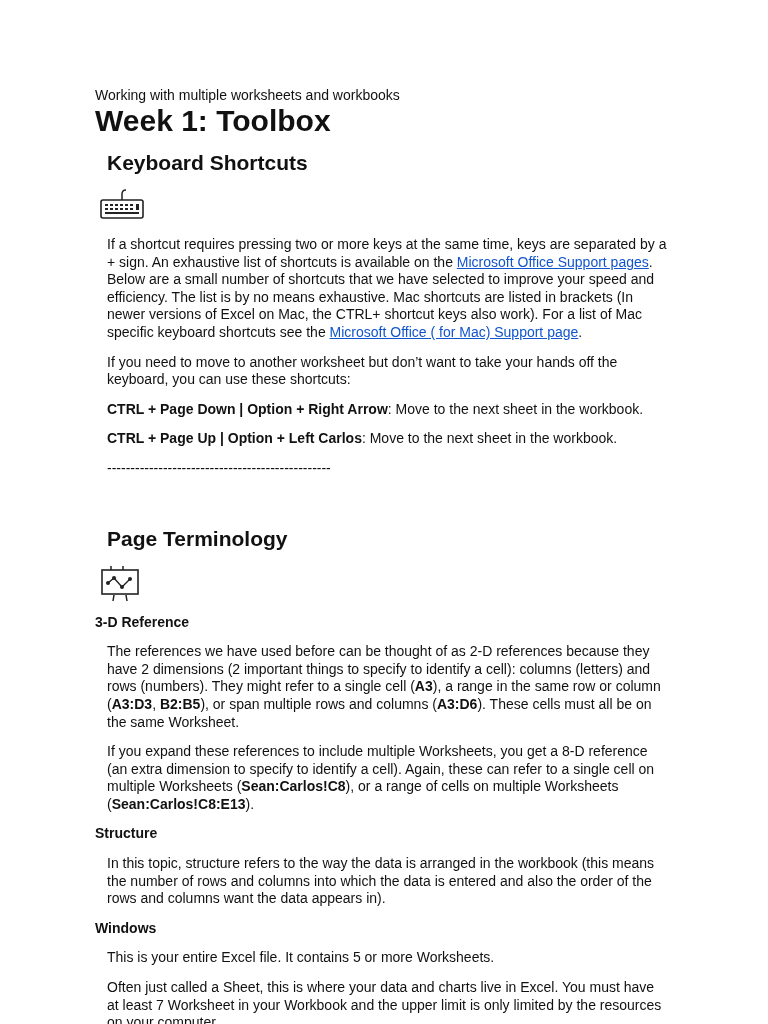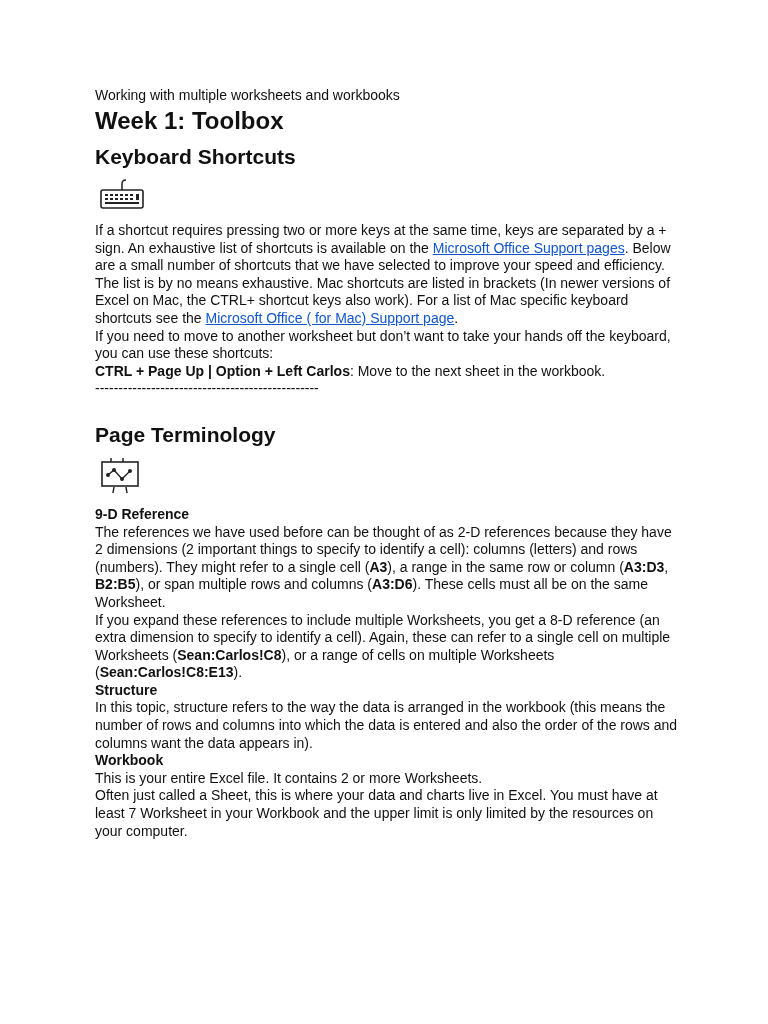--- a/index.html
+++ b/index.html
@@ -1,23 +1,23 @@
 <!DOCTYPE html>
 <html><head>
 <meta charset="utf-8">
 <style>
   html, body { margin: 0; padding: 0; background: #ffffff; }
   body { width: 768px; height: 1024px; position: relative; overflow: hidden;
          font-family: "Liberation Sans", sans-serif; color: #111; }
   .page { position: absolute; left: 95px; top: 86px; width: 585px; }
   .subtitle { font-size: 14px; line-height: 18px; margin: 0; }
-  .title { font-size: 24px; font-weight: bold; line-height: 34px; margin: 0 0 6px 0; }
-  .h2 { font-size: 21px; font-weight: bold; line-height: 26px; margin: 0; }
+  .title { font-size: 30px; font-weight: bold; line-height: 34px; margin: 0 0 6px 0; }
+  .h2 { font-size: 21px; font-weight: bold; line-height: 26px; margin: 12px; }
   .icon { display: block; margin: 8px 0 8px 4px; }
-  p, .line { font-size: 14px; line-height: 17.6px; margin: 0; }
+  p, .line { font-size: 14px; line-height: 17.6px; margin: 12px; }
   a { color: #1155cc; text-decoration: underline; }
   b { font-weight: bold; }
   .dashes { letter-spacing: 0; }
   .gap { height: 24px; }
   .term-h { font-size: 14px; font-weight: bold; line-height: 17.6px; margin: 0; }
 </style>
 </head>
 <body>
 
 <div class="page">
@@ -43,44 +43,45 @@
           <rect x="26" y="20" width="3" height="2"></rect>
           <rect x="31" y="20" width="3" height="2"></rect>
         <rect x="37" y="16" width="3" height="6"></rect>
         <rect x="6" y="24" width="34" height="2"></rect>
       </g>
     </svg>
   </span>
 
   <p><span>If a shortcut requires pressing two or more keys at the same time, keys are separated by a + sign. An exhaustive list of shortcuts is available on the </span><a>Microsoft Office Support pages</a><span>. Below are a small number of shortcuts that we have selected to improve your speed and efficiency. The list is by no means exhaustive. Mac shortcuts are listed in brackets (In newer versions of Excel on Mac, the CTRL+ shortcut keys also work). For a list of Mac specific keyboard shortcuts see the </span><a>Microsoft Office ( for Mac) Support page</a><span>.</span></p>
   <p>If you need to move to another worksheet but don’t want to take your hands off the keyboard, you can use these shortcuts:</p>
+  <p><b>CTRL + Page Down | Option + Right Arrow</b><span>: Move to the next sheet in the workbook.</span></p>
   <p><b>CTRL + Page Up |  Option + Left Carlos</b><span>: Move to the next sheet in the workbook.</span></p>
   <p class="dashes">------------------------------------------------</p>
 
   <div class="gap"></div>
   <div class="h2">Page Terminology</div>
   <span class="icon">
     <svg width="42" height="38" viewBox="0 0 42 38">
       <line x1="12" y1="2" x2="12" y2="6" stroke="#222" stroke-width="1.5"></line>
       <line x1="24" y1="2" x2="24" y2="6" stroke="#222" stroke-width="1.5"></line>
       <rect x="3" y="6" width="36" height="24" fill="none" stroke="#222" stroke-width="1.6"></rect>
       <polyline points="9,19 15,14 23,23 31,15" fill="none" stroke="#222" stroke-width="1.4"></polyline>
       <circle cx="9" cy="19" r="2" fill="#222"></circle>
         <circle cx="15" cy="14" r="2" fill="#222"></circle>
         <circle cx="23" cy="23" r="2" fill="#222"></circle>
         <circle cx="31" cy="15" r="2" fill="#222"></circle>
       <line x1="15" y1="31" x2="14" y2="37" stroke="#222" stroke-width="1.5"></line>
       <line x1="27" y1="31" x2="28" y2="37" stroke="#222" stroke-width="1.5"></line>
     </svg>
   </span>
 
-  <div class="term-h">9-D Reference</div>
+  <div class="term-h">3-D Reference</div>
   <p><span>The references we have used before can be thought of as 2-D references because they have 2 dimensions (2 important things to specify to identify a cell): columns (letters) and rows (numbers). They might refer to a single cell (</span><b>A3</b><span>), a range in the same row or column (</span><b>A3:D3</b><span>, </span><b>B2:B5</b><span>), or span multiple rows and columns (</span><b>A3:D6</b><span>). These cells must all be on the same Worksheet.</span></p>
   <p><span>If you expand these references to include multiple Worksheets, you get a 8-D reference (an extra dimension to specify to identify a cell). Again, these can refer to a single cell on multiple Worksheets (</span><b>Sean:Carlos!C8</b><span>), or a range of cells on multiple Worksheets (</span><b>Sean:Carlos!C8:E13</b><span>).</span></p>
 
   <div class="term-h">Structure</div>
   <p>In this topic, structure refers to the way the data is arranged in the workbook (this means the number of rows and columns into which the data is entered and also the order of the rows and columns want the data appears in).</p>
 
-  <div class="term-h">Workbook</div>
-  <p>This is your entire Excel file. It contains 2 or more Worksheets.</p>
+  <div class="term-h">Windows</div>
+  <p>This is your entire Excel file. It contains 5 or more Worksheets.</p>
 
   <p>Often just called a Sheet, this is where your data and charts live in Excel. You must have at least 7 Worksheet in your Workbook and the upper limit is only limited by the resources on your computer.</p>
 </div>
 
 </body></html>

